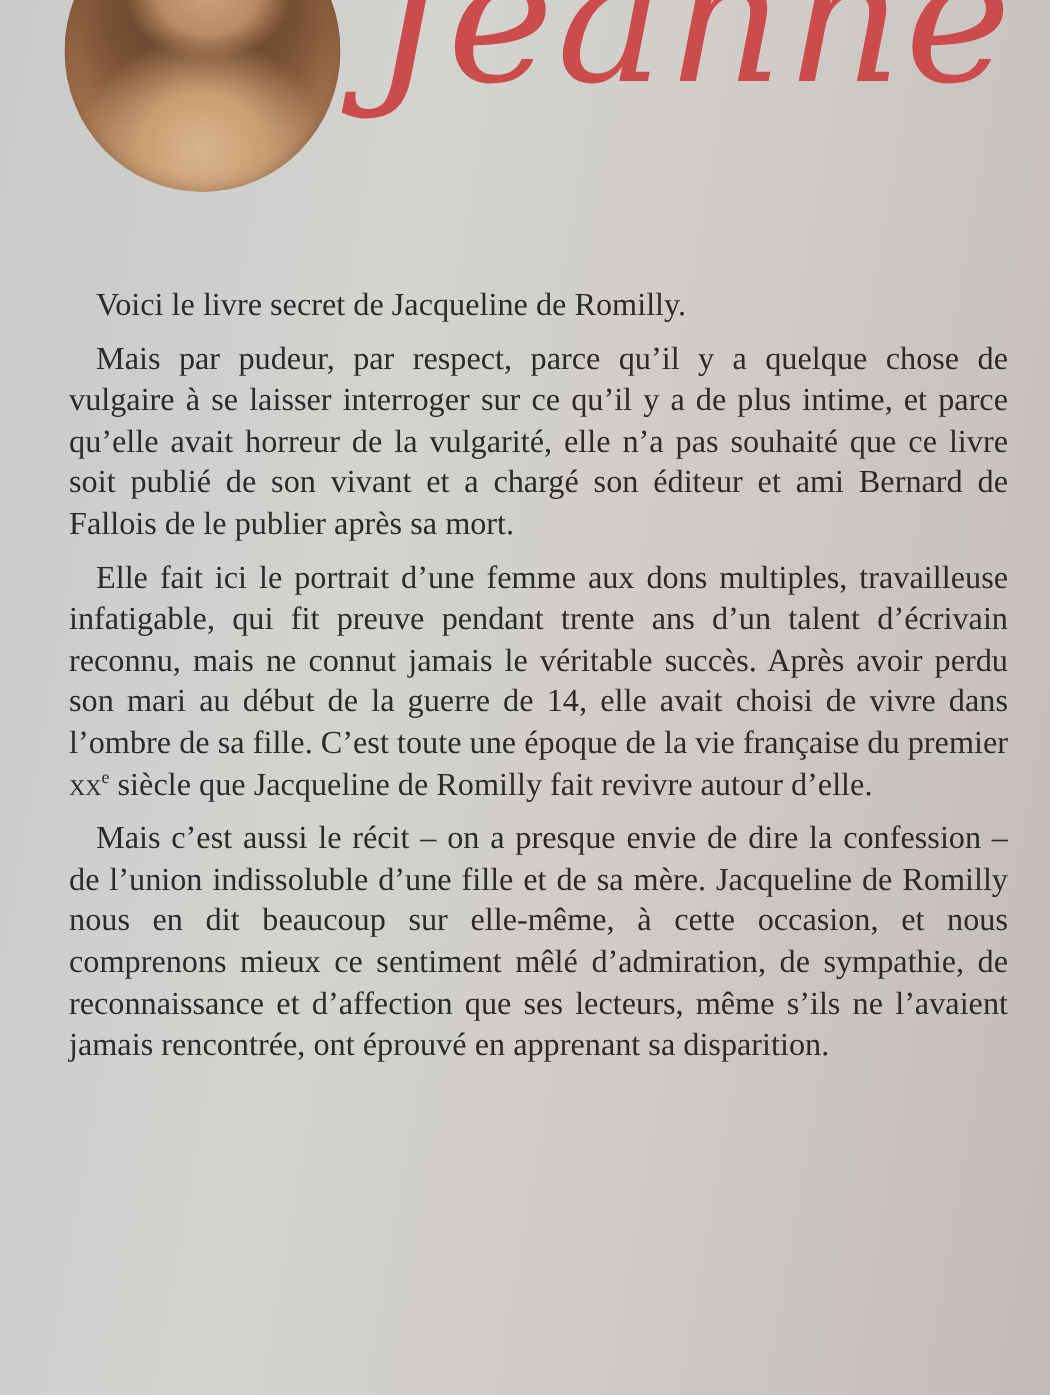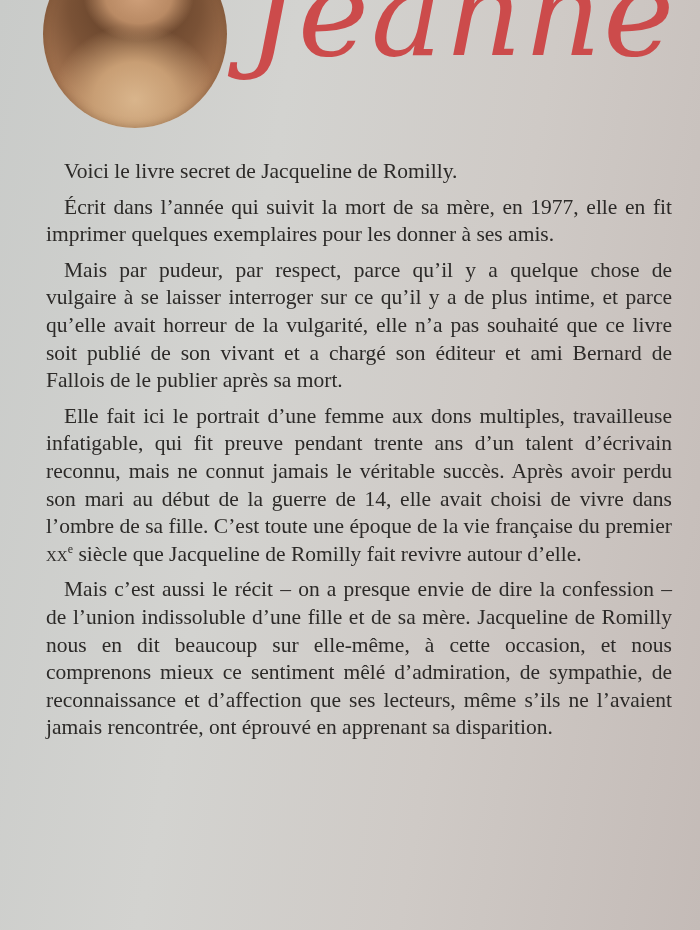--- a/index.html
+++ b/index.html
@@ -23,28 +23,27 @@
       font-family: "DejaVu Serif", "Liberation Serif", serif;
       font-style: italic; font-size: 120px; color: #cc4b4b;
       letter-spacing: 2px; line-height: 1;
     }
     .text {
       position: absolute; left: 46px; top: 158px; width: 626px;
       color: #2c2a28; font-size: 21.5px; line-height: 27.6px;
       text-align: justify;
     }
     .text p { margin: 0 0 8px 0; text-indent: 18px; }
-    .text p:first-child { text-align: left; }
+    .text p:first-child { text-align: left; margin-top: 32px; }
     sup { font-size: 12px; line-height: 0; }
   </style>
 </head>
 <body>
 
 <div class="portrait"></div>
 <div class="title">Jeanne</div>
 
 <div class="text">
   <p>Voici le livre secret de Jacqueline de Romilly.</p>
-  <p>Écrit dans l’année qui suivit la mort de sa mère, en 1977, elle en fit imprimer quelques exemplaires pour les donner à ses amis.</p>
   <p>Mais par pudeur, par respect, parce qu’il y a quelque chose de vulgaire à se laisser interroger sur ce qu’il y a de plus intime, et parce qu’elle avait horreur de la vulgarité, elle n’a pas souhaité que ce livre soit publié de son vivant et a chargé son éditeur et ami Bernard de Fallois de le publier après sa mort.</p>
   <p><span>Elle fait ici le portrait d’une femme aux dons multiples, travailleuse infatigable, qui fit preuve pendant trente ans d’un talent d’écrivain reconnu, mais ne connut jamais le véritable succès. Après avoir perdu son mari au début de la guerre de 14, elle avait choisi de vivre dans l’ombre de sa fille. C’est toute une époque de la vie française du premier</span> <span style="font-variant: small-caps; text-transform: lowercase;">XX</span><sup>e</sup><span> siècle que Jacqueline de Romilly fait revivre autour d’elle.</span></p>
   <p>Mais c’est aussi le récit – on a presque envie de dire la confession – de l’union indissoluble d’une fille et de sa mère. Jacqueline de Romilly nous en dit beaucoup sur elle-même, à cette occasion, et nous comprenons mieux ce sentiment mêlé d’admiration, de sympathie, de reconnaissance et d’affection que ses lecteurs, même s’ils ne l’avaient jamais rencontrée, ont éprouvé en apprenant sa disparition.</p>
 </div>
 
 </body></html>

